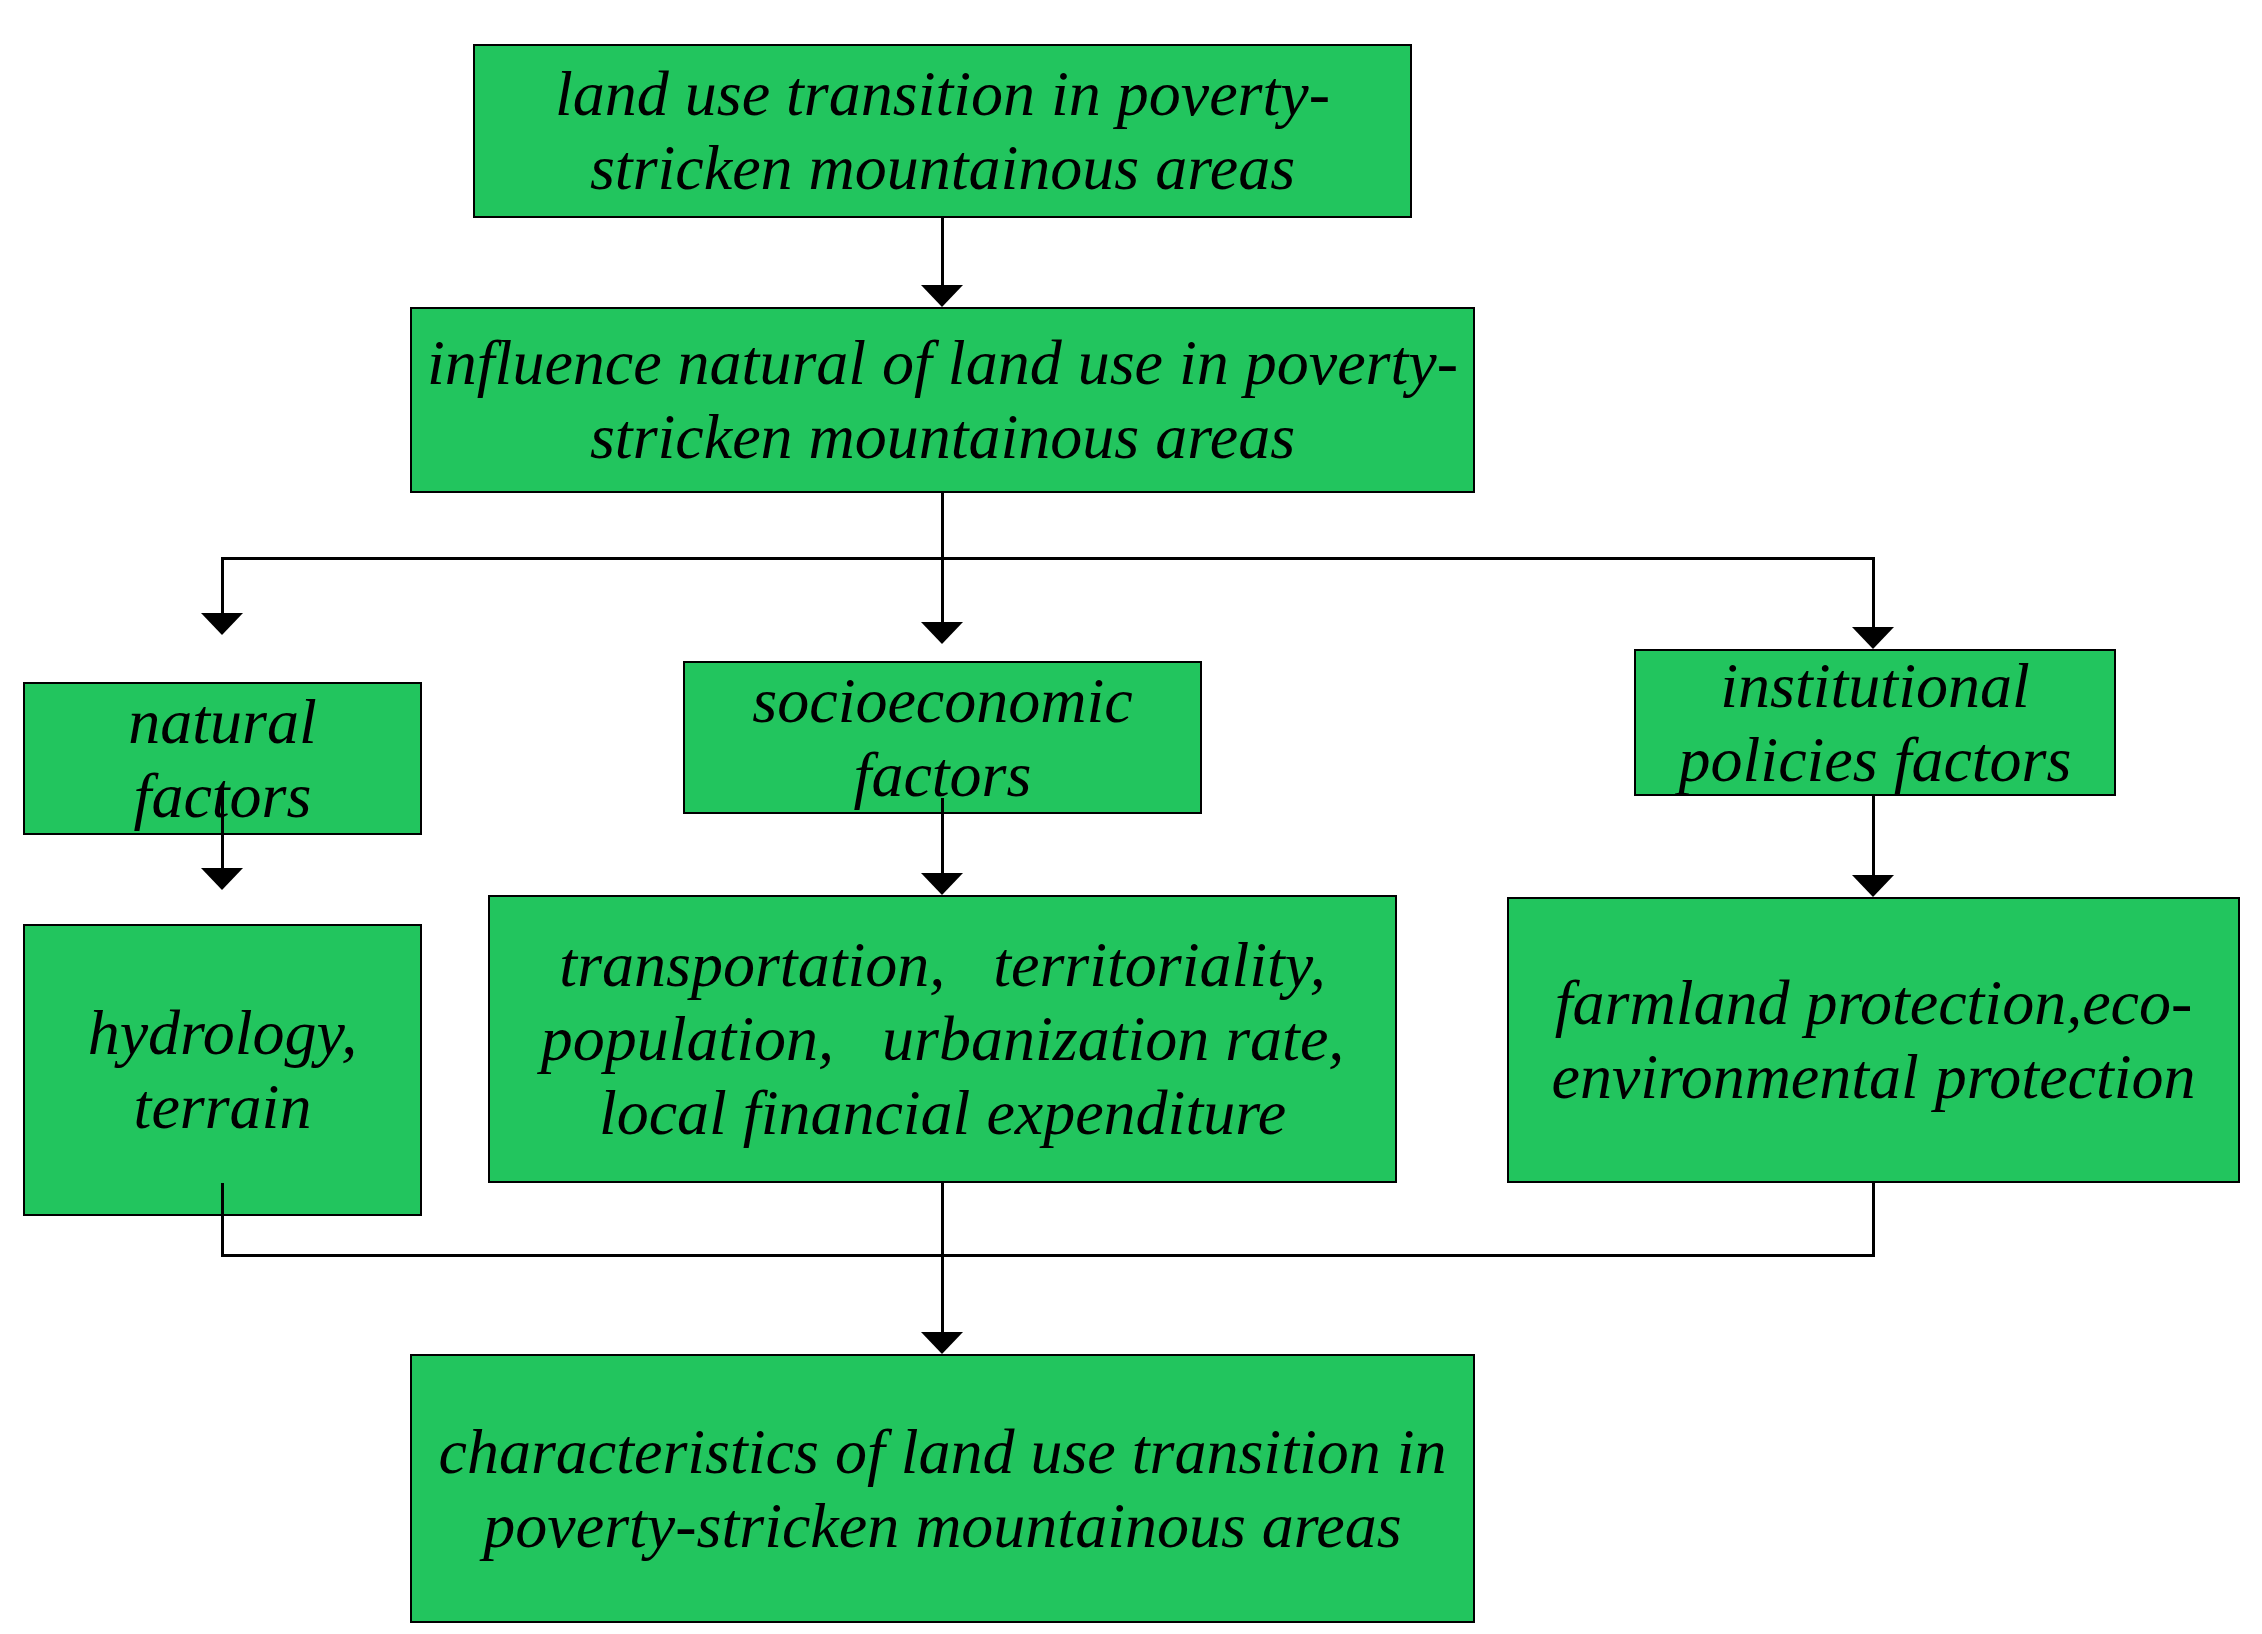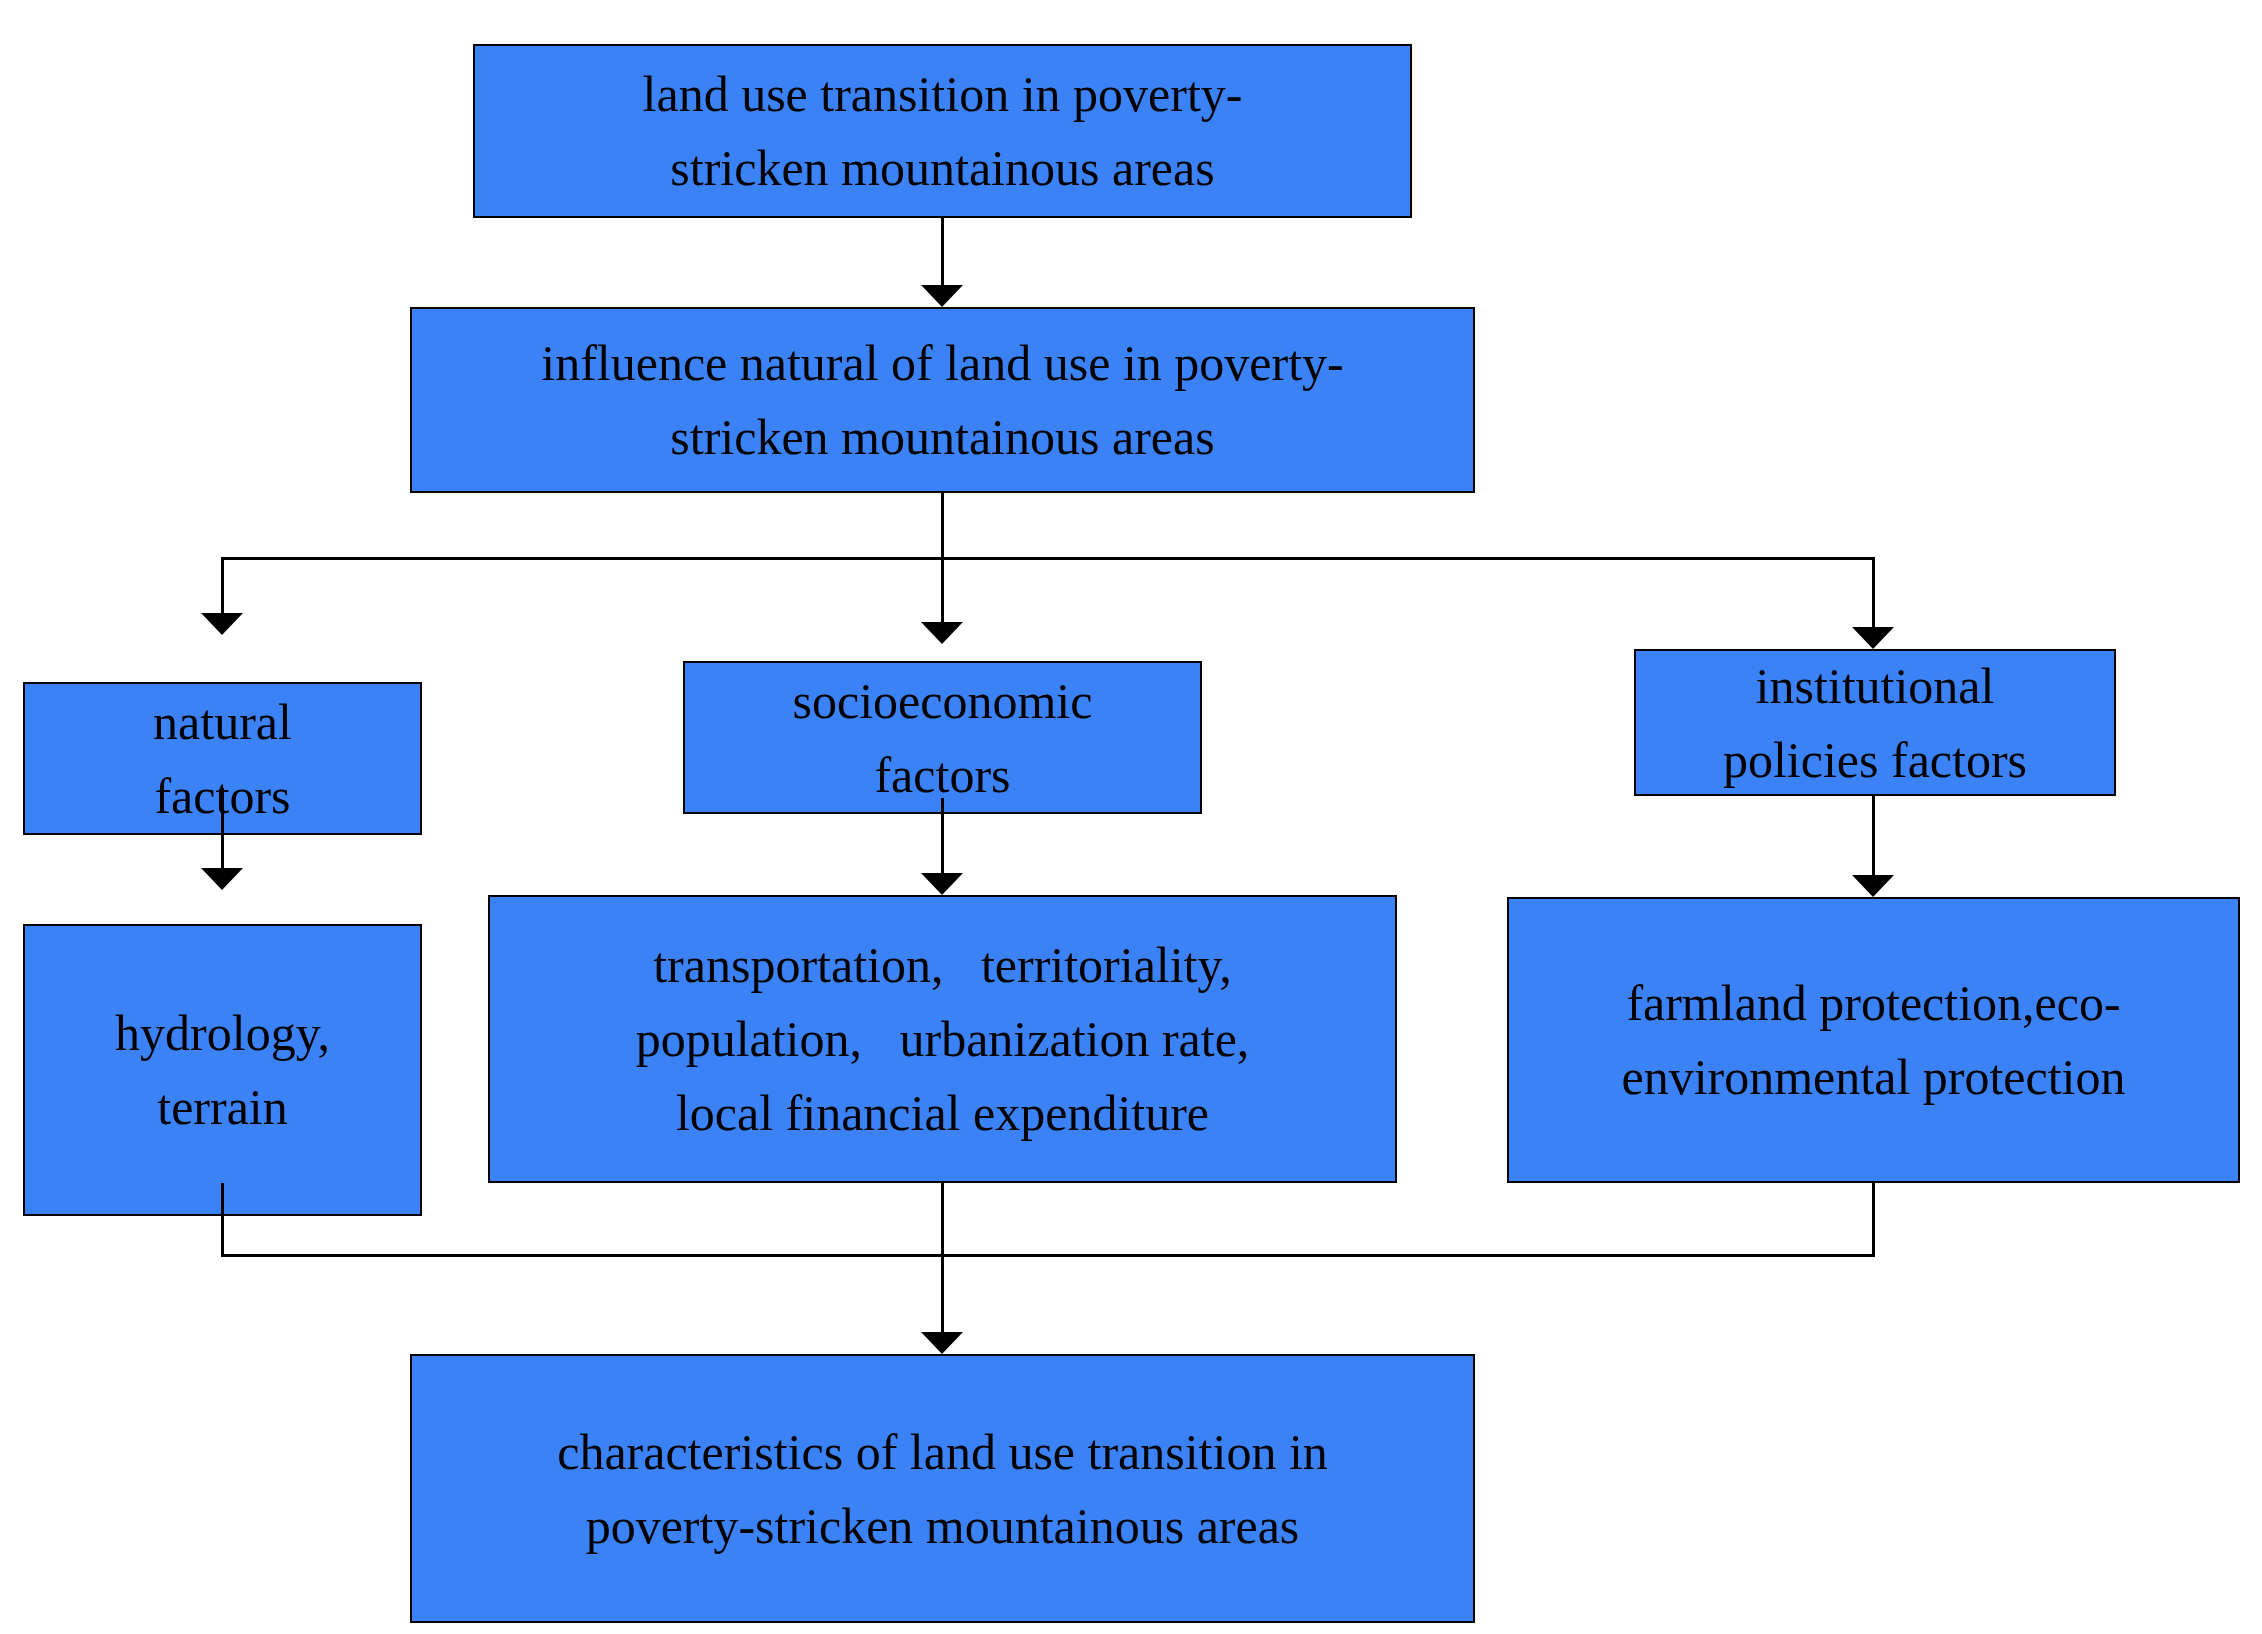--- a/index.html
+++ b/index.html
@@ -13,28 +13,29 @@
     height: 1634px;
     background: #ffffff;
     font-family: "Liberation Serif", "DejaVu Serif", serif;
     color: #000000;
     overflow: hidden;
   }
   .node {
     position: absolute;
     box-sizing: border-box;
     border: 2.8px solid #000000;
-    background: #3b82f6;
+    background: #22c55e;
     display: flex;
     align-items: center;
     justify-content: center;
     text-align: center;
     white-space: pre;
-    font-size: 50px;
+    font-size: 64px;
     line-height: 74px;
+    font-style: italic;
   }
   .vline {
     position: absolute;
     width: 2.8px;
     background: #000000;
   }
   .hline {
     position: absolute;
     height: 2.8px;
     background: #000000;

